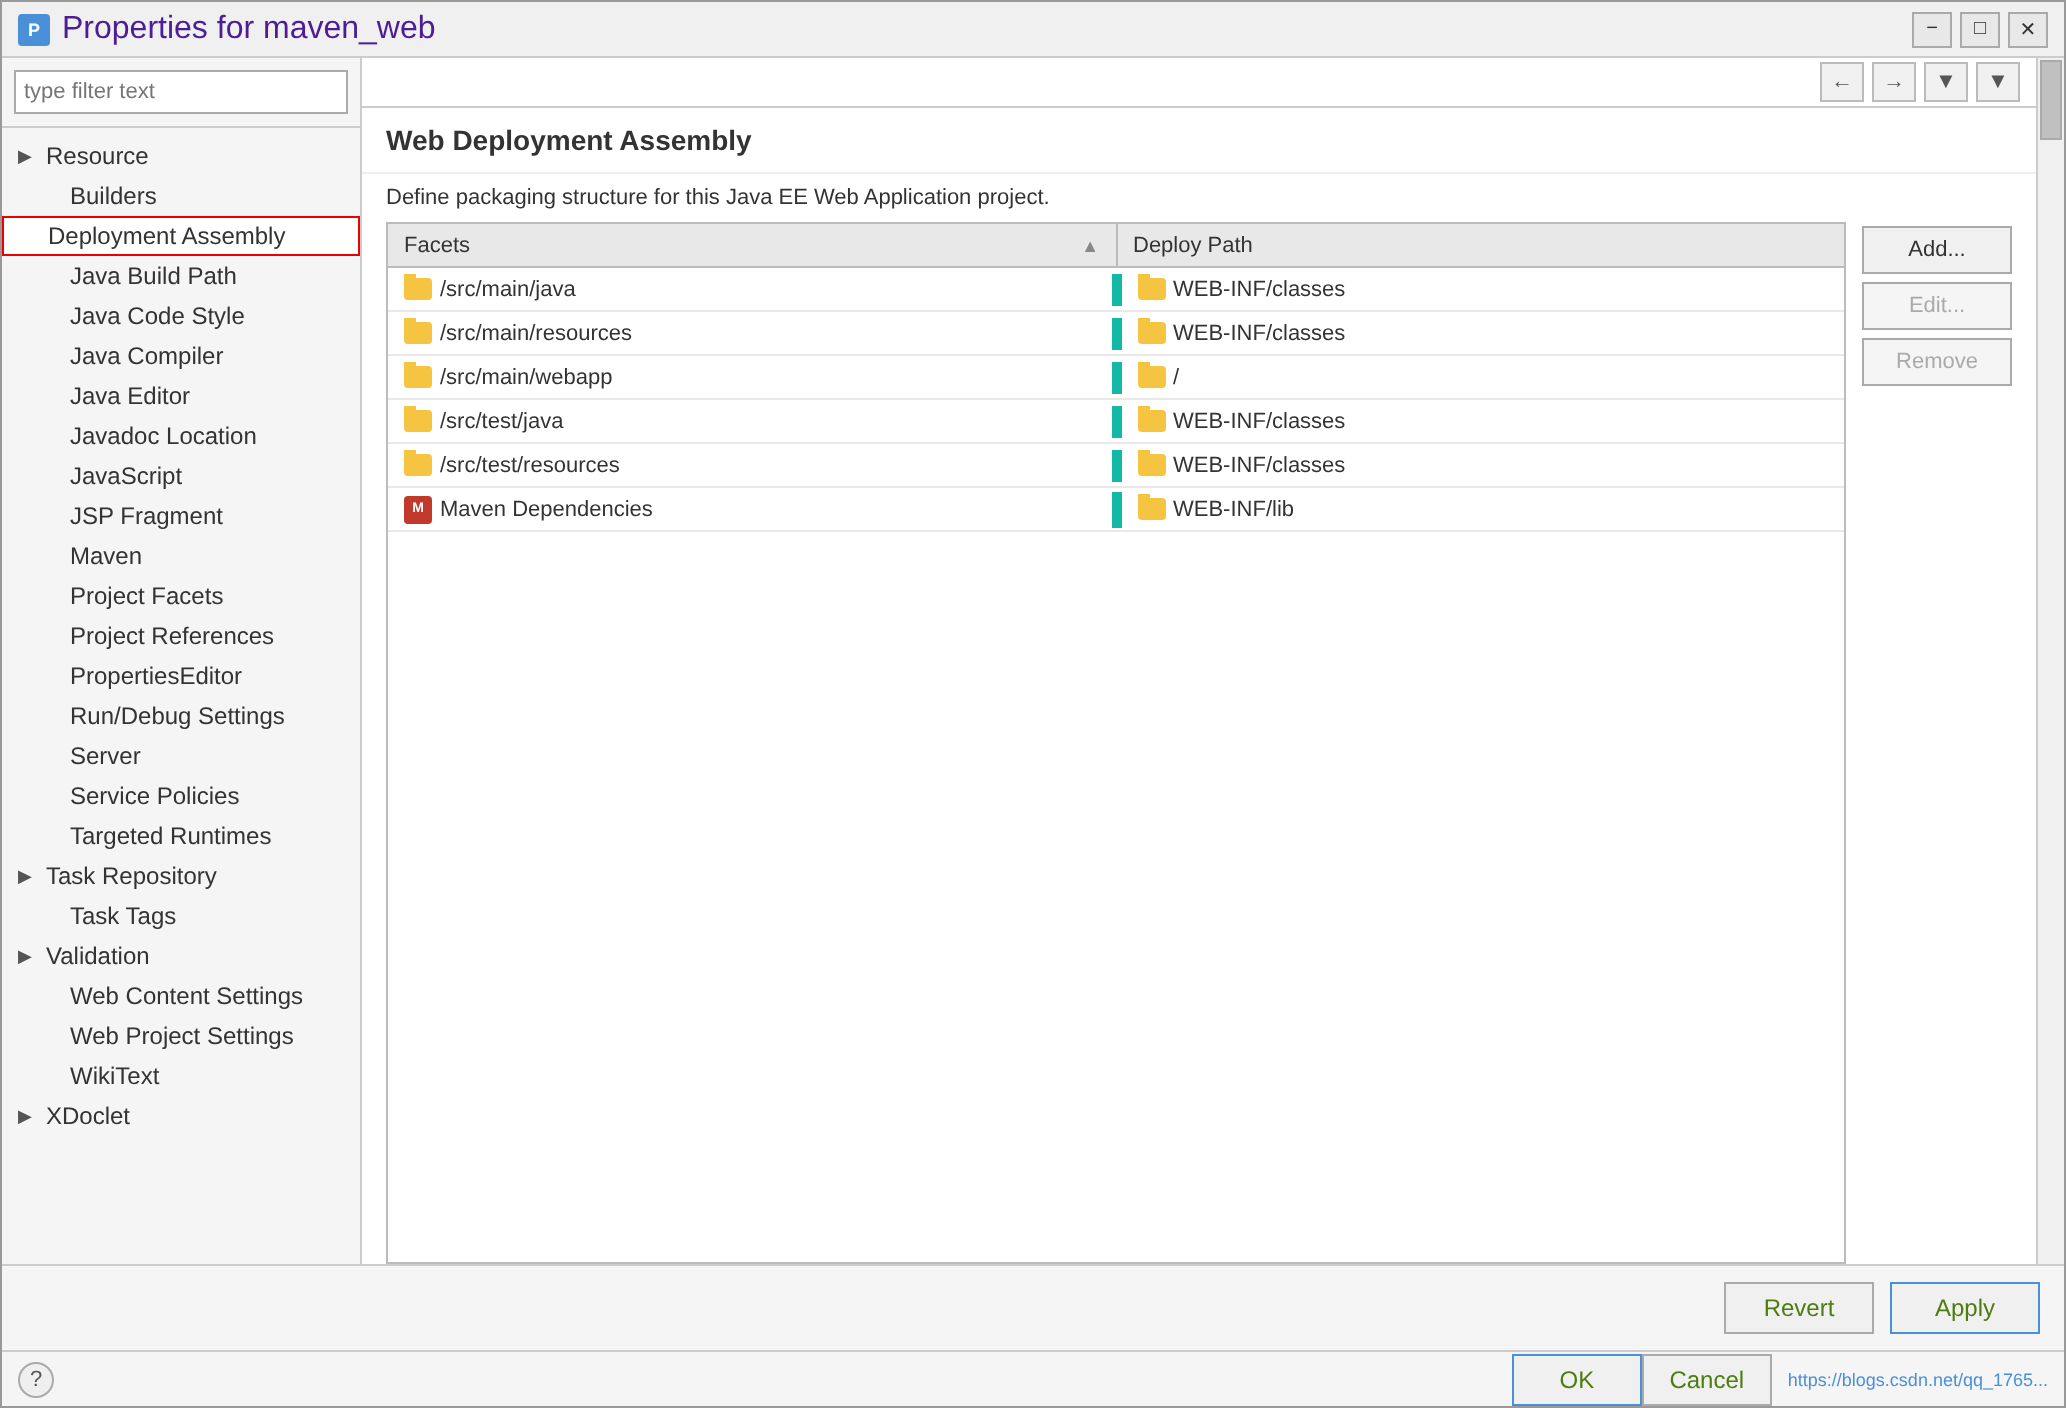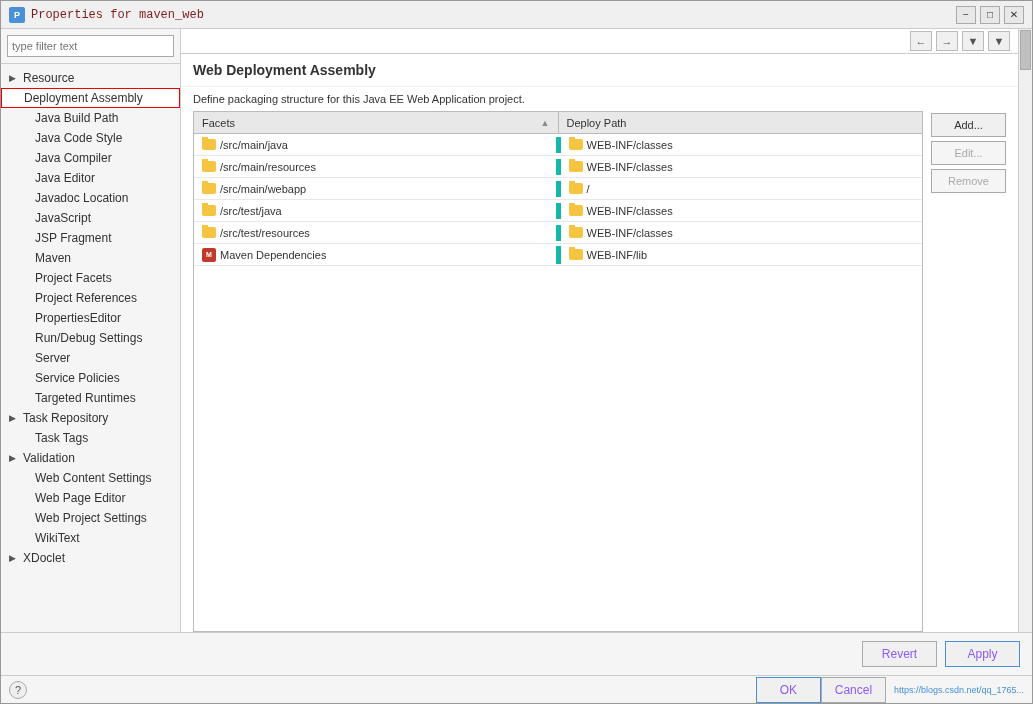--- a/index.html
+++ b/index.html
@@ -40,23 +40,22 @@
       border-radius: 2px;
       display: flex;
       align-items: center;
       justify-content: center;
       font-size: 9px;
       color: white;
       font-weight: bold;
     }
     .title-bar-text {
       flex: 1;
-      font-size: 12px;
-      color: #7f1d1d;
-      font-family: Liberation Mono, monospace;
+      font-size: 16px;
+      color: #4c1d95;
     }
     .title-bar-controls {
       display: flex;
       gap: 4px;
     }
     .title-bar-btn {
       width: 20px;
       height: 18px;
       border: 1px solid #aaa;
       background: #e8e8e8;
@@ -283,21 +282,21 @@
       gap: 8px;
       background: #f5f5f5;
     }
     .bottom-btn {
       height: 26px;
       min-width: 75px;
       border: 1px solid #aaa;
       background: #f0f0f0;
       cursor: pointer;
       font-size: 12px;
-      color: #8b5cf6;
+      color: #4d7c0f;
       padding: 0 12px;
     }
     .bottom-btn.primary {
       border-color: #4a90d9;
       background: #f0f0f0;
     }
 
     
     .footer-bar {
       border-top: 1px solid #ccc;
@@ -361,20 +360,24 @@
     <div class="sidebar">
       <div class="filter-box">
         <input class="filter-input" type="text" placeholder="type filter text" style="">
       </div>
       <div class="nav-tree" id="nav-tree">
 
       <div class="nav-item">
             <span class="arrow">▶</span>
             <span>Resource</span>
           </div>
+          <div class="nav-item nav-indent">
+            <span class="arrow" style="opacity:0">▶</span>
+            <span>Builders</span>
+          </div>
           <div class="nav-item selected">
             <span class="arrow" style="opacity:0">▶</span>
             <span>Deployment Assembly</span>
           </div>
           <div class="nav-item nav-indent">
             <span class="arrow" style="opacity:0">▶</span>
             <span>Java Build Path</span>
           </div>
           <div class="nav-item nav-indent">
             <span class="arrow" style="opacity:0">▶</span>
@@ -440,24 +443,20 @@
             <span class="arrow" style="opacity:0">▶</span>
             <span>Task Tags</span>
           </div>
           <div class="nav-item">
             <span class="arrow">▶</span>
             <span>Validation</span>
           </div>
           <div class="nav-item nav-indent">
             <span class="arrow" style="opacity:0">▶</span>
             <span>Web Content Settings</span>
-          </div>
-          <div class="nav-item nav-indent">
-            <span class="arrow" style="opacity:0">▶</span>
-            <span>Web Page Editor</span>
           </div>
           <div class="nav-item nav-indent">
             <span class="arrow" style="opacity:0">▶</span>
             <span>Web Project Settings</span>
           </div>
           <div class="nav-item nav-indent">
             <span class="arrow" style="opacity:0">▶</span>
             <span>WikiText</span>
           </div>
           <div class="nav-item">

